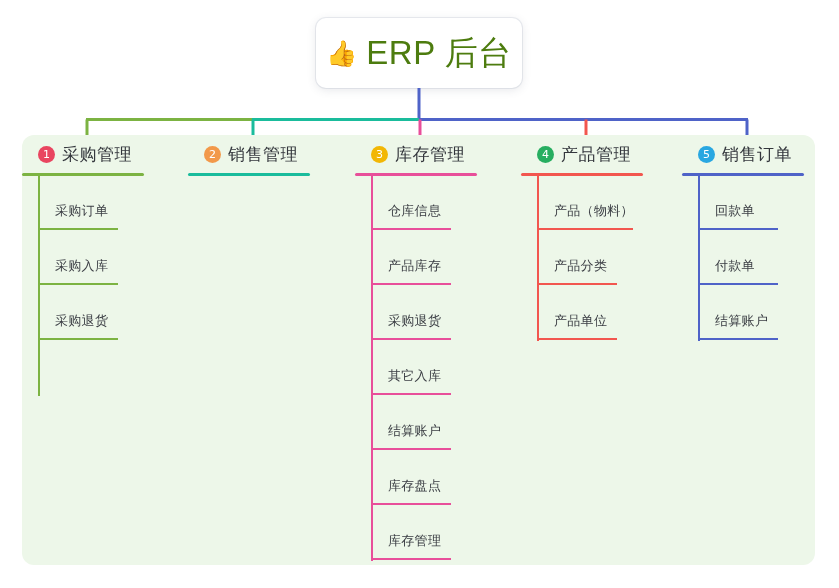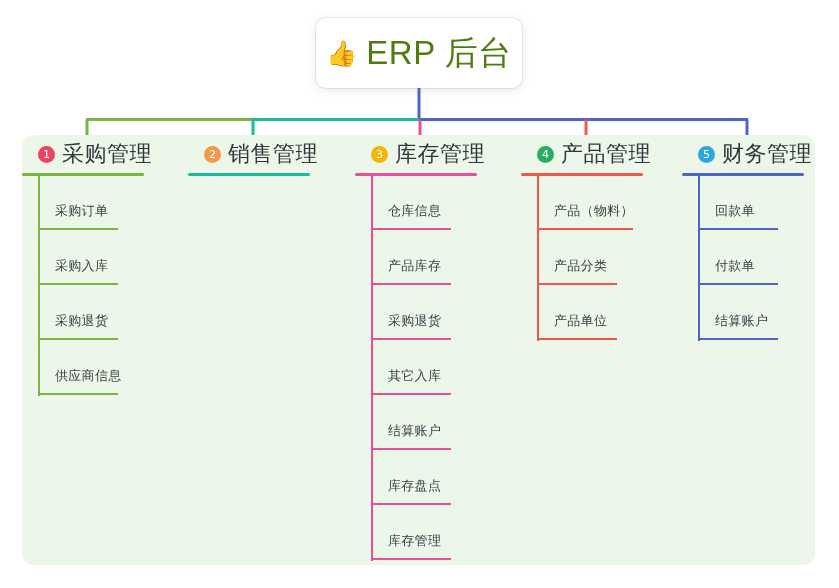--- a/index.html
+++ b/index.html
@@ -83,21 +83,21 @@
     border-radius: 50%;
     color: #ffffff;
     font-size: 11px;
     line-height: 17px;
     text-align: center;
     font-family: "DejaVu Sans", sans-serif;
     flex: 0 0 auto;
     margin-right: 7px;
   }
   .col-title {
-    font-size: 22px;
+    font-size: 17px;
     color: #33363c;
     letter-spacing: 0.5px;
   }
   .col-rule {
     height: 3px;
     border-radius: 1.5px;
     margin-top: 6px;
   }
 
   
@@ -170,24 +170,20 @@
           <div class="leaf-rule" style="background: rgb(124, 179, 66); width: 80px;"></div>
         </div>
         <div class="leaf">
           <span class="leaf-label">采购入库</span>
           <div class="leaf-rule" style="background: rgb(124, 179, 66); width: 80px;"></div>
         </div>
         <div class="leaf">
           <span class="leaf-label">采购退货</span>
           <div class="leaf-rule" style="background: rgb(124, 179, 66); width: 80px;"></div>
         </div>
-        <div class="leaf">
-          <span class="leaf-label">供应商信息</span>
-          <div class="leaf-rule" style="background: rgb(124, 179, 66); width: 80px;"></div>
-        </div>
       </div>
     </div>
     <div class="column" style="left: 188px;">
       <div class="col-header">
         <span class="badge" style="background: rgb(242, 153, 74);">2</span>
         <span class="col-title">销售管理</span>
       </div>
       <div class="col-rule" style="background: rgb(26, 188, 156); width: 122px;"></div>
     </div>
     <div class="column" style="left: 355px;">
@@ -246,21 +242,21 @@
         </div>
         <div class="leaf">
           <span class="leaf-label">产品单位</span>
           <div class="leaf-rule" style="background: rgb(242, 86, 79); width: 80px;"></div>
         </div>
       </div>
     </div>
     <div class="column" style="left: 682px;">
       <div class="col-header">
         <span class="badge" style="background: rgb(41, 167, 225);">5</span>
-        <span class="col-title">财务管理</span>
+        <span class="col-title">销售订单</span>
       </div>
       <div class="col-rule" style="background: rgb(79, 99, 200); width: 122px;"></div>
       <div class="leaves">
         <div class="spine" style="background: rgb(79, 99, 200); height: 165px;"></div>
         <div class="leaf">
           <span class="leaf-label">回款单</span>
           <div class="leaf-rule" style="background: rgb(79, 99, 200); width: 80px;"></div>
         </div>
         <div class="leaf">
           <span class="leaf-label">付款单</span>

